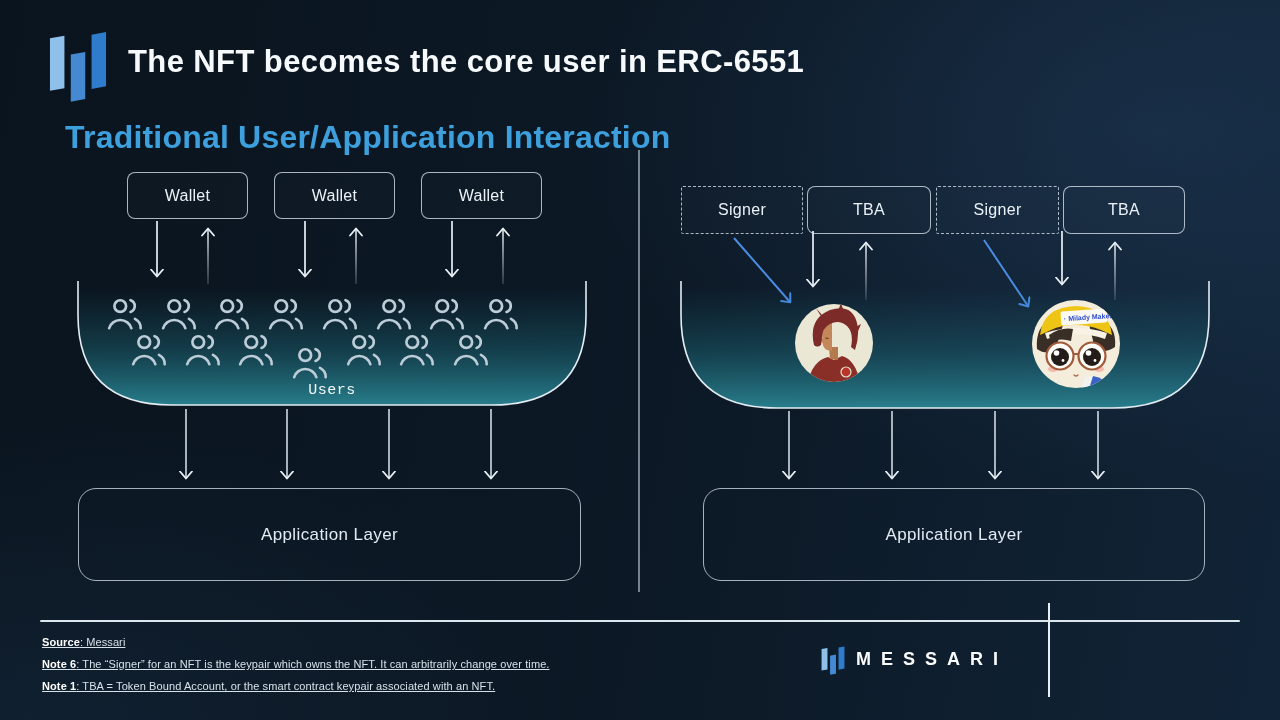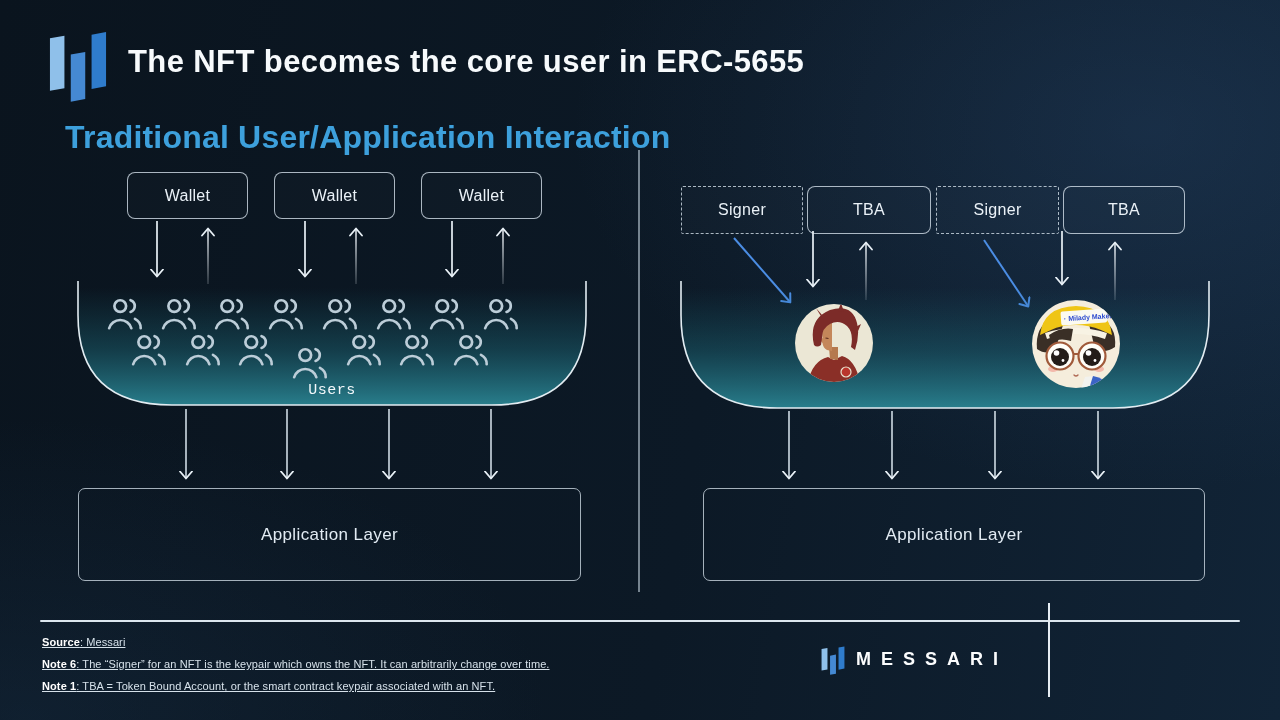--- a/index.html
+++ b/index.html
@@ -22,21 +22,21 @@
   .section-title.right{left:664px;color:#2e80e2;}
   .divider-v{position:absolute;left:638px;top:150px;width:2px;height:442px;background:rgba(205,220,232,.55);}
   .box{
     position:absolute;display:flex;align-items:center;justify-content:center;
     border:1.4px solid rgba(216,228,238,.78);border-radius:8px;
     color:#eaf1f7;font-size:16px;letter-spacing:.3px;background:rgba(255,255,255,.015);
   }
   .box.dashed{border-style:dashed;border-radius:2px;}
   .appbox{
     position:absolute;display:flex;align-items:center;justify-content:center;
-    border:1.4px solid rgba(216,228,238,.75);border-radius:7px;
+    border:1.4px solid rgba(216,228,238,.75);border-radius:18px;
     color:#e2ebf3;font-size:17px;letter-spacing:.4px;
   }
   .arrow{position:absolute;overflow:visible;}
   .users-row{position:absolute;display:flex;justify-content:space-between;}
   [data-name="users-row-2"] .uicon:nth-child(4){transform:translateY(13px);}
   .users-label{position:absolute;left:0;right:0;top:101px;text-align:center;
     font-size:15px;color:#f3f8fb;letter-spacing:.5px;font-family:Liberation Mono, monospace;}
   .footer-hline{position:absolute;left:40px;top:620px;width:1200px;height:2px;background:#dce6ee;border-radius:1px;}
   .footer-vline{position:absolute;left:1048px;top:603px;width:2px;height:94px;background:#e6edf3;}
   .note{position:absolute;left:42px;font-size:11px;color:#d6e1ea;letter-spacing:.1px;text-decoration:underline;}
@@ -64,21 +64,21 @@
     </defs>
   </svg>
 
   <svg class="abs" style="left:44px;top:26px" width="68" height="76" viewBox="0 0 66 84" data-name="messari-logo-icon">
     <g transform="skewY(-10)">
       <rect x="2" y="14" width="16" height="58" fill="#8fc0ea"></rect>
       <rect x="25" y="36" width="16" height="52" fill="#4589d3"></rect>
       <rect x="48" y="18" width="16" height="60" fill="#2f7ccc"></rect>
     </g>
   </svg>
-  <h1 class="page-title" data-name="page-title">The NFT becomes the core user in ERC-5655</h1>
+  <h1 class="page-title" data-name="page-title">The NFT becomes the core user in ERC-6551</h1>
 
   <h2 class="section-title left" data-name="left-section-title">Traditional User/Application Interaction</h2>
   <div class="divider-v" data-name="section-divider"></div>
 
   <div class="box" style="left:127px;top:172px;width:119px;height:45px" data-name="wallet-box-1">Wallet</div>
   <div class="box" style="left:274px;top:172px;width:119px;height:45px" data-name="wallet-box-2">Wallet</div>
   <div class="box" style="left:421px;top:172px;width:119px;height:45px" data-name="wallet-box-3">Wallet</div>
 
   <svg class="arrow" style="left:150px;top:220px" width="14" height="66" data-name="down-arrow">
       <line x1="7" y1="1" x2="7" y2="56" stroke="#e9f1f7" stroke-width="1.7" marker-end="url(#chevW)"></line>

